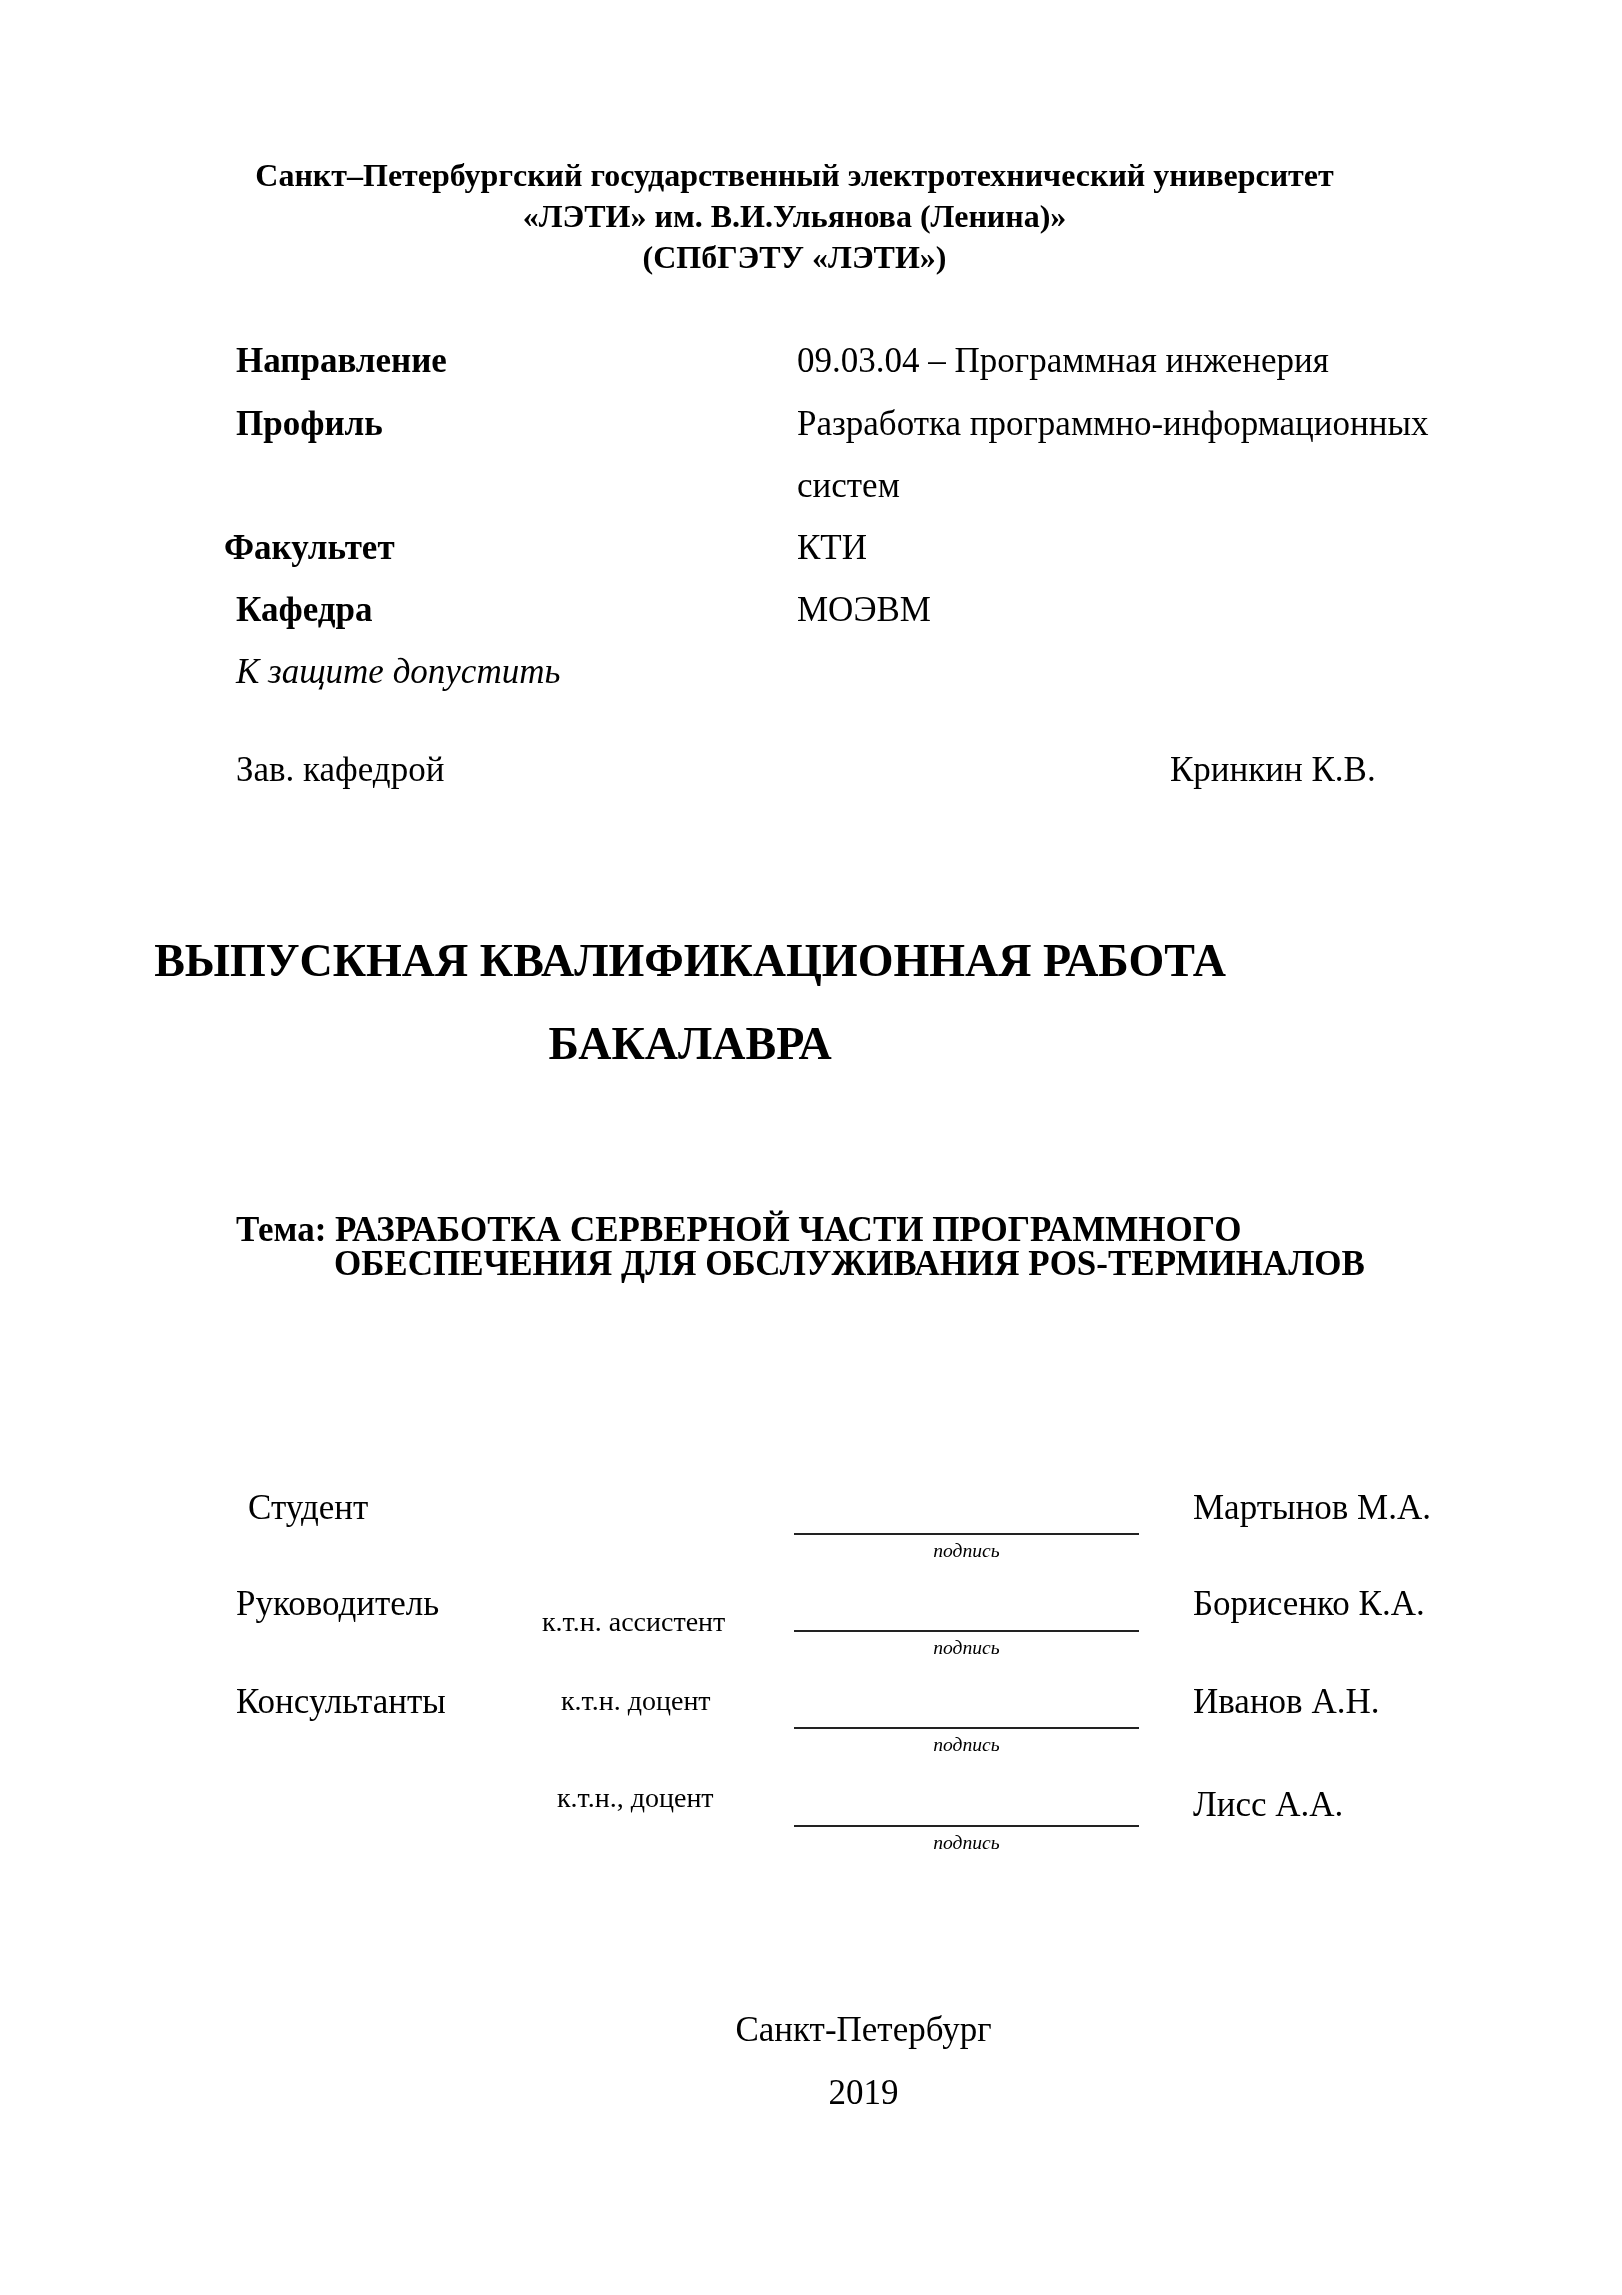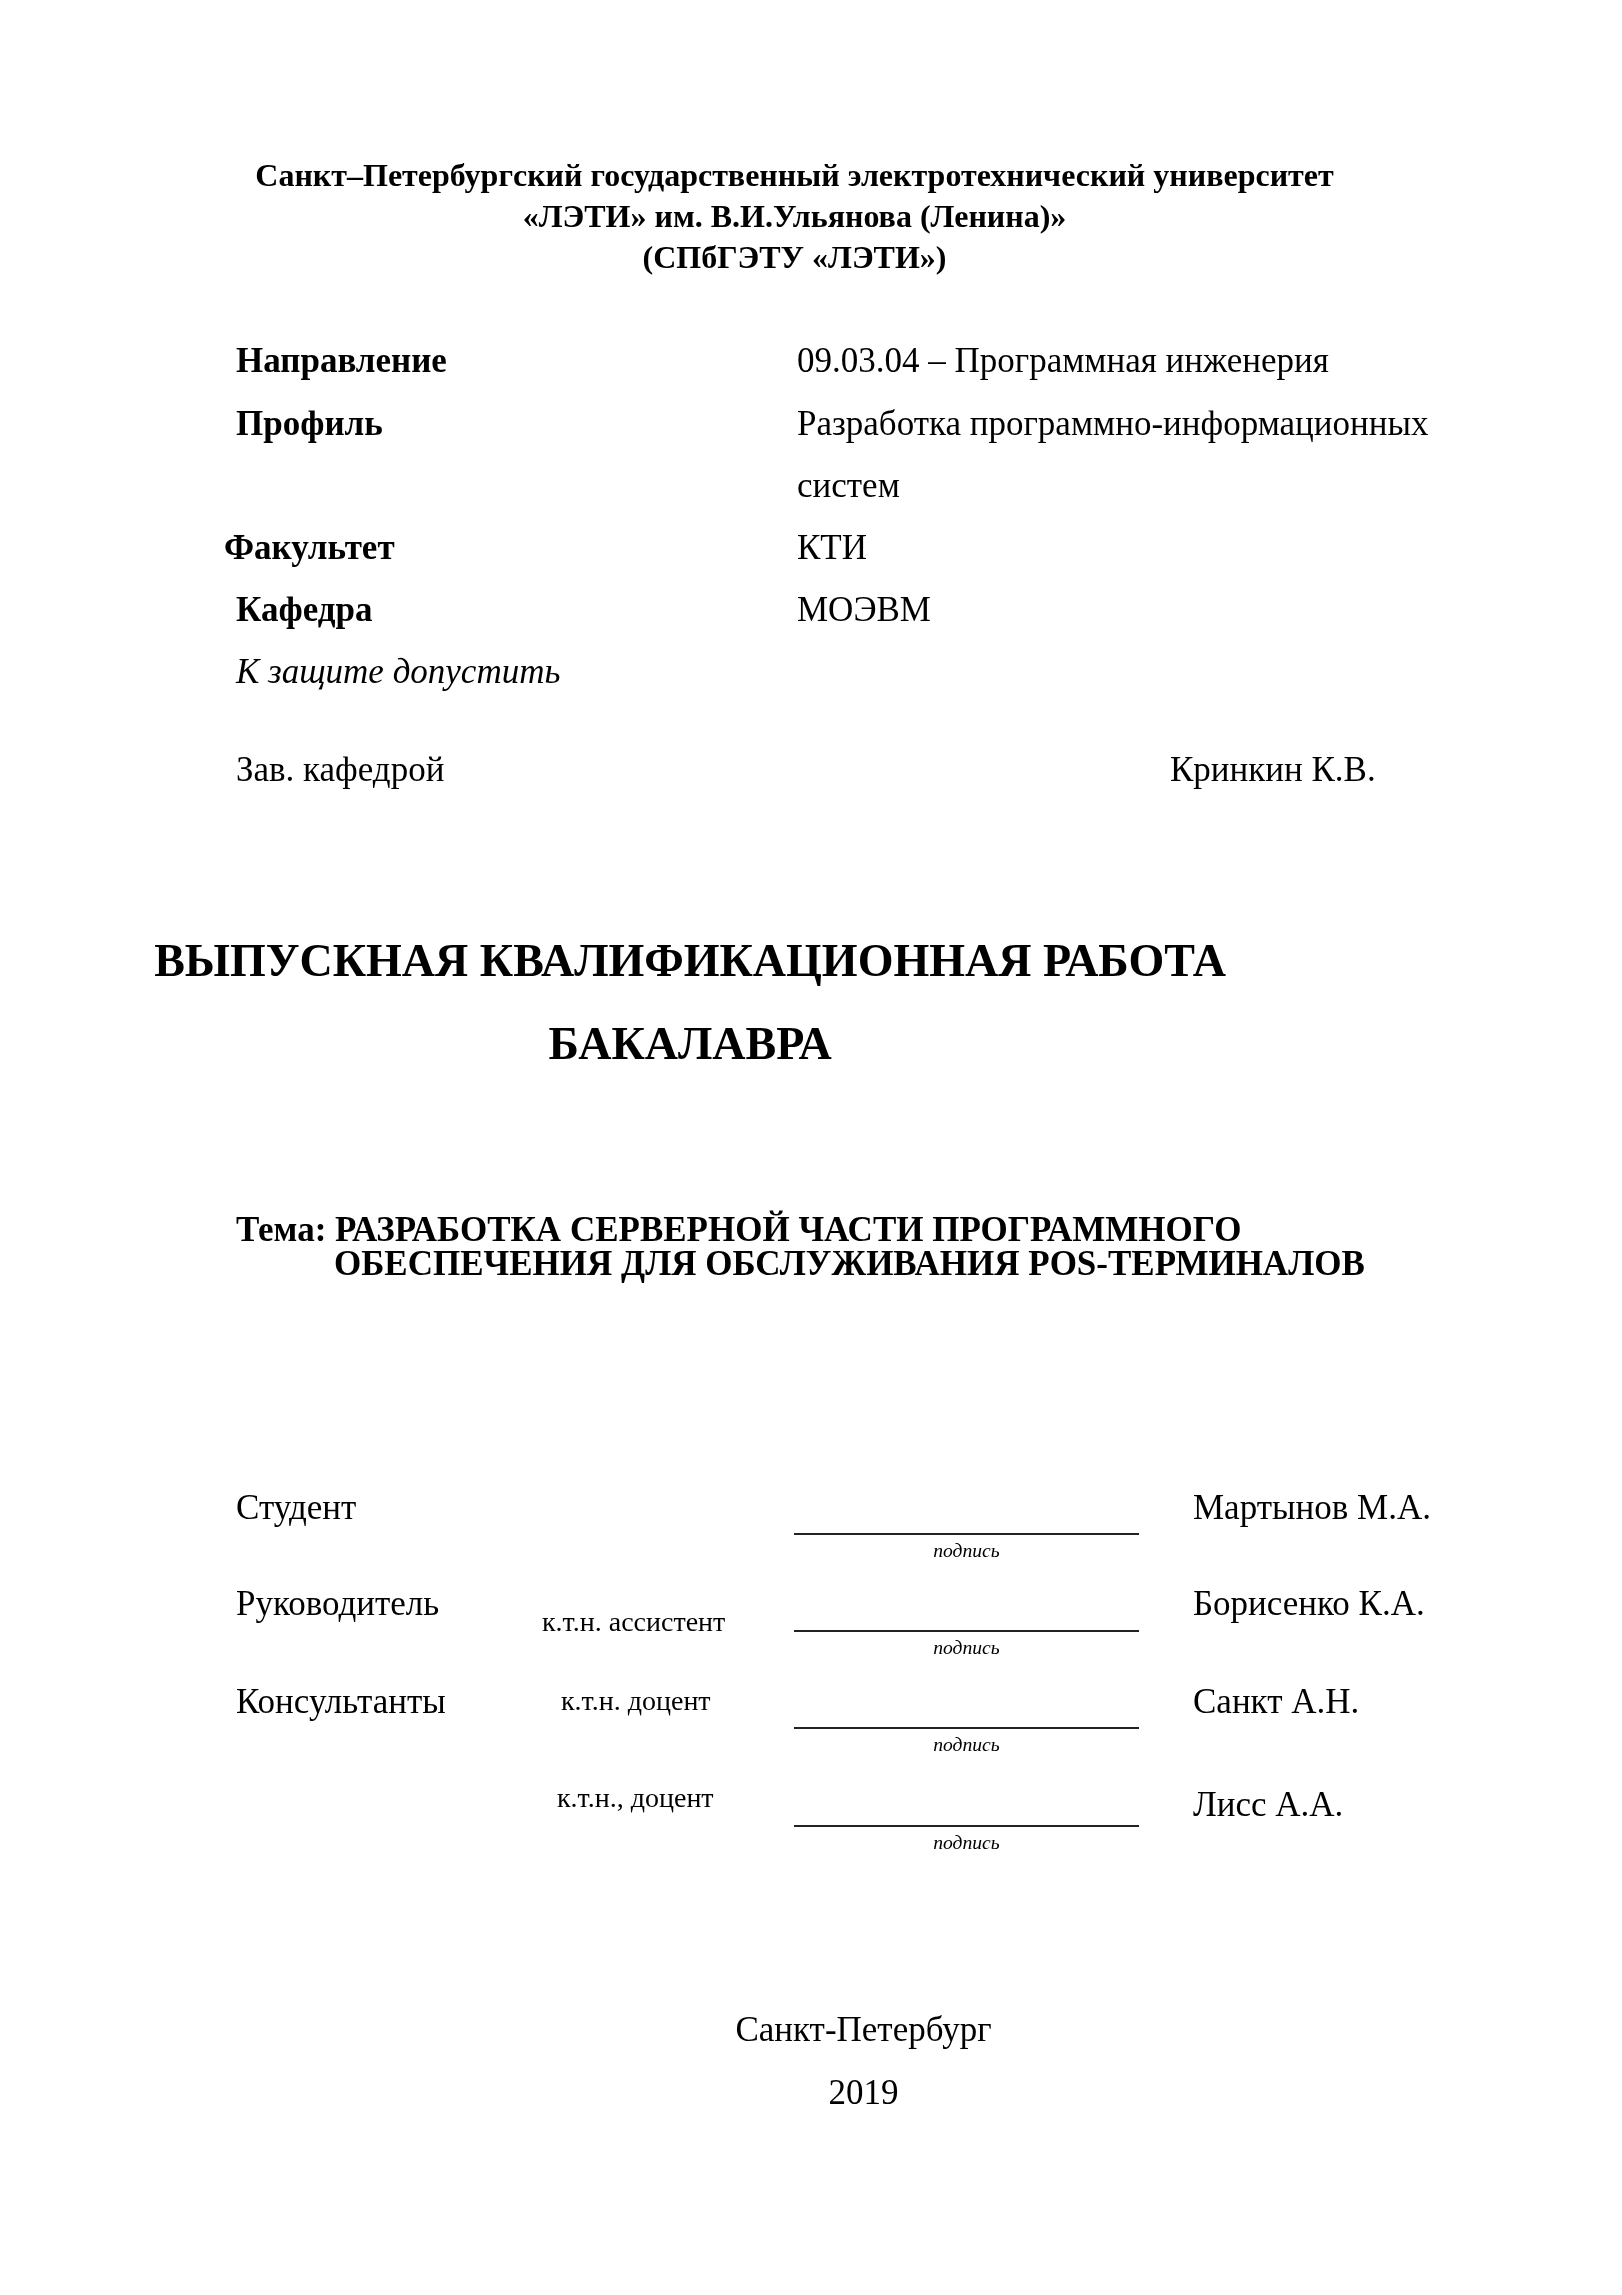--- a/index.html
+++ b/index.html
@@ -49,36 +49,36 @@
 <div class="abs title" style="top:1017px;">БАКАЛАВРА</div>
 
 <div class="abs topic" style="left:236px; top:1178px;margin-top:32px;">
   <span>Тема:</span>
   <span>РАЗРАБОТКА СЕРВЕРНОЙ ЧАСТИ ПРОГРАММНОГО</span>
 </div>
 <div class="abs topic" style="left:334px; top:1244px;">ОБЕСПЕЧЕНИЯ ДЛЯ ОБСЛУЖИВАНИЯ POS-ТЕРМИНАЛОВ</div>
 
 <div>
 
-  <div class="abs sig-role" style="left:236px; top:1488px;">Студент</div>
+  <div class="abs sig-role" style="left:248px; top:1488px;">Студент</div>
   <div class="sig-line" style="top:1533px;"></div>
   <div class="sig-caption" style="top:1540px;">подпись</div>
   <div class="abs sig-name" style="left:1193px; top:1488px;">Мартынов М.А.</div>
 
   <div class="abs sig-role" style="left:236px; top:1584px;">Руководитель</div>
   <div class="abs sig-deg" style="left:542px; top:1587px;margin-top:19px;">к.т.н. ассистент</div>
   <div class="sig-line" style="top:1630px;"></div>
   <div class="sig-caption" style="top:1637px;">подпись</div>
   <div class="abs sig-name" style="left:1193px; top:1584px;">Борисенко К.А.</div>
 
   <div class="abs sig-role" style="left:236px; top:1682px;">Консультанты</div>
   <div class="abs sig-deg" style="left:561px; top:1685px;">к.т.н. доцент</div>
   <div class="sig-line" style="top:1727px;"></div>
   <div class="sig-caption" style="top:1734px;">подпись</div>
-  <div class="abs sig-name" style="left:1193px; top:1682px;">Санкт А.Н.</div>
+  <div class="abs sig-name" style="left:1193px; top:1682px;">Иванов А.Н.</div>
 
   <div class="abs sig-deg" style="left:557px; top:1782px;">к.т.н., доцент</div>
   <div class="sig-line" style="top:1825px;"></div>
   <div class="sig-caption" style="top:1832px;">подпись</div>
   <div class="abs sig-name" style="left:1193px; top:1779px;margin-top:6px;">Лисс А.А.</div>
 </div>
 
 <div class="abs footer" style="top:2010px;">Санкт-Петербург</div>
 <div class="abs footer" style="top:2073px;">2019</div>
 

